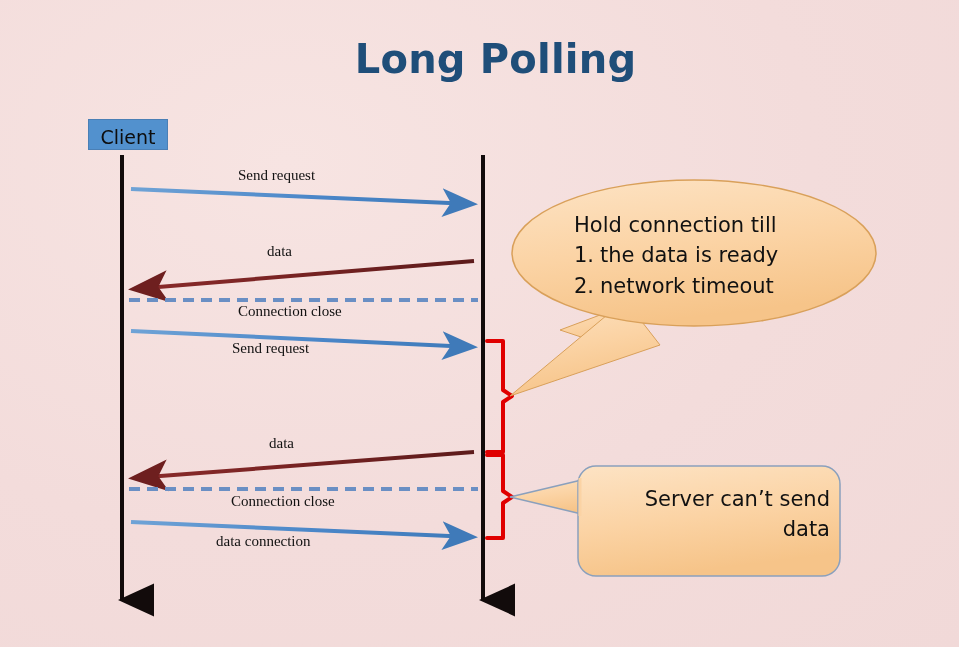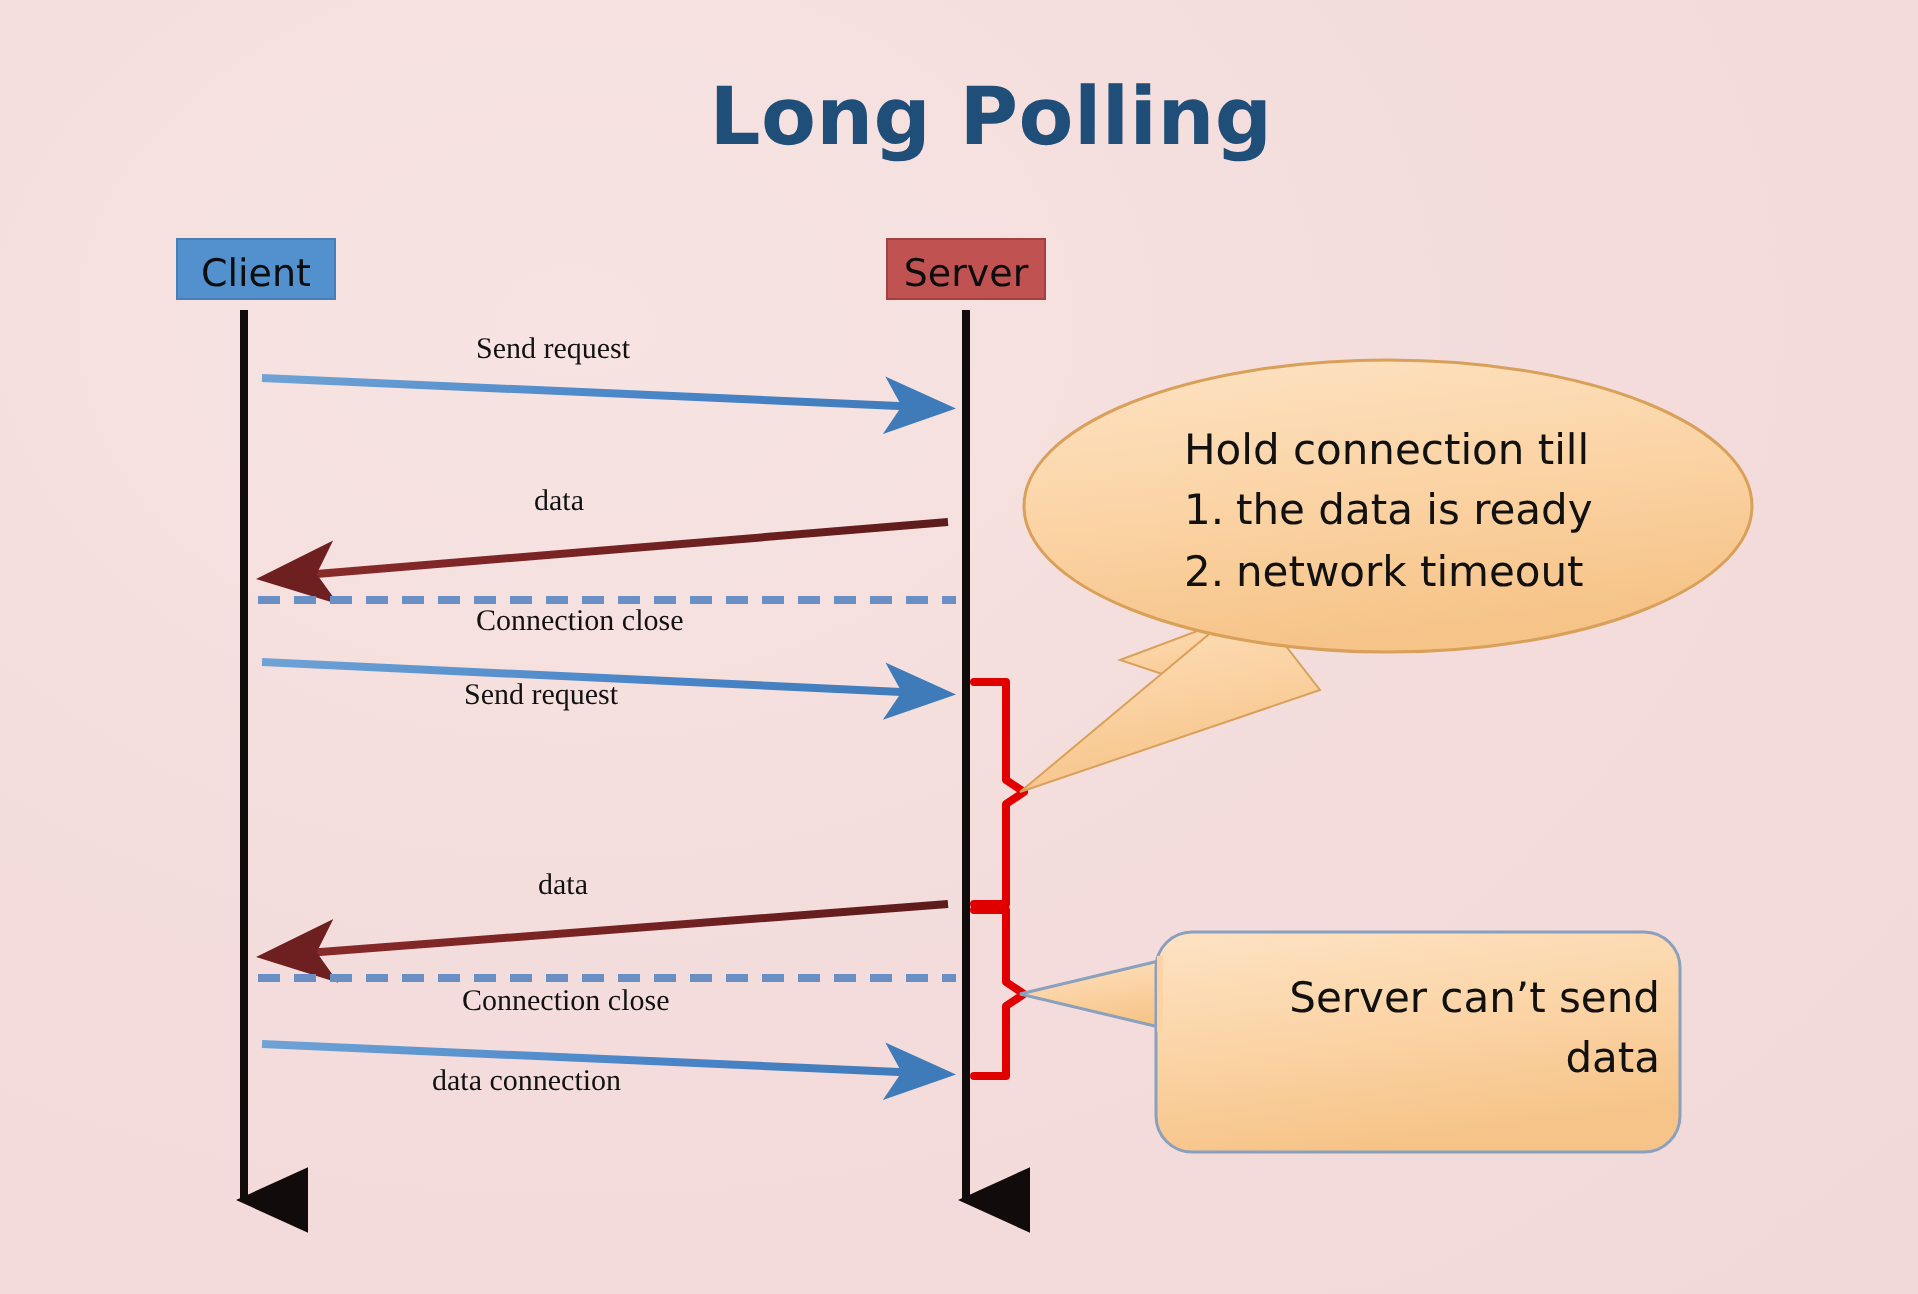--- a/index.html
+++ b/index.html
@@ -72,21 +72,21 @@
   }
   .callout-text {
     position: absolute;
     font-size: 21px;
     color: #111111;
     font-family: "DejaVu Sans", sans-serif;
     white-space: nowrap;
     line-height: 1.45;
   }
   .callout-oval-text {
-    left: 592px;
+    left: 574px;
     top: 210px;
   }
   .callout-oval-text .num {
     display: inline-block;
     width: 26px;
   }
   .callout-box-text {
     left: 600px;
     top: 484px;
     width: 230px;
@@ -181,23 +181,20 @@
     <g>
       <path d="M510,497 L590,478 L590,516 Z" fill="url(#gradCallout)" stroke="#8aa0bd" stroke-width="1.5"></path>
       <rect x="578" y="466" width="262" height="110" rx="18" ry="18" fill="url(#gradCallout)" stroke="#8aa0bd" stroke-width="1.5"></rect>
       <path d="M580,478 L580,516" stroke="#fbd3a4" stroke-width="3"></path>
     </g>
   </svg>
 
   <div class="actor-box actor-client">
     <span>Client</span>
   </div>
-  <div class="actor-box actor-server">
-    <span>Server</span>
-  </div>
 
   <div class="msg-label" style="left:238px; top:167px;">Send request</div>
   <div class="msg-label" style="left:267px; top:243px;">data</div>
   <div class="msg-label" style="left:238px; top:303px;">Connection close</div>
   <div class="msg-label" style="left:232px; top:340px;">Send request</div>
   <div class="msg-label" style="left:269px; top:435px;">data</div>
   <div class="msg-label" style="left:231px; top:493px;">Connection close</div>
   <div class="msg-label" style="left:216px; top:533px;">data connection</div>
 
   <div class="callout-text callout-oval-text">

